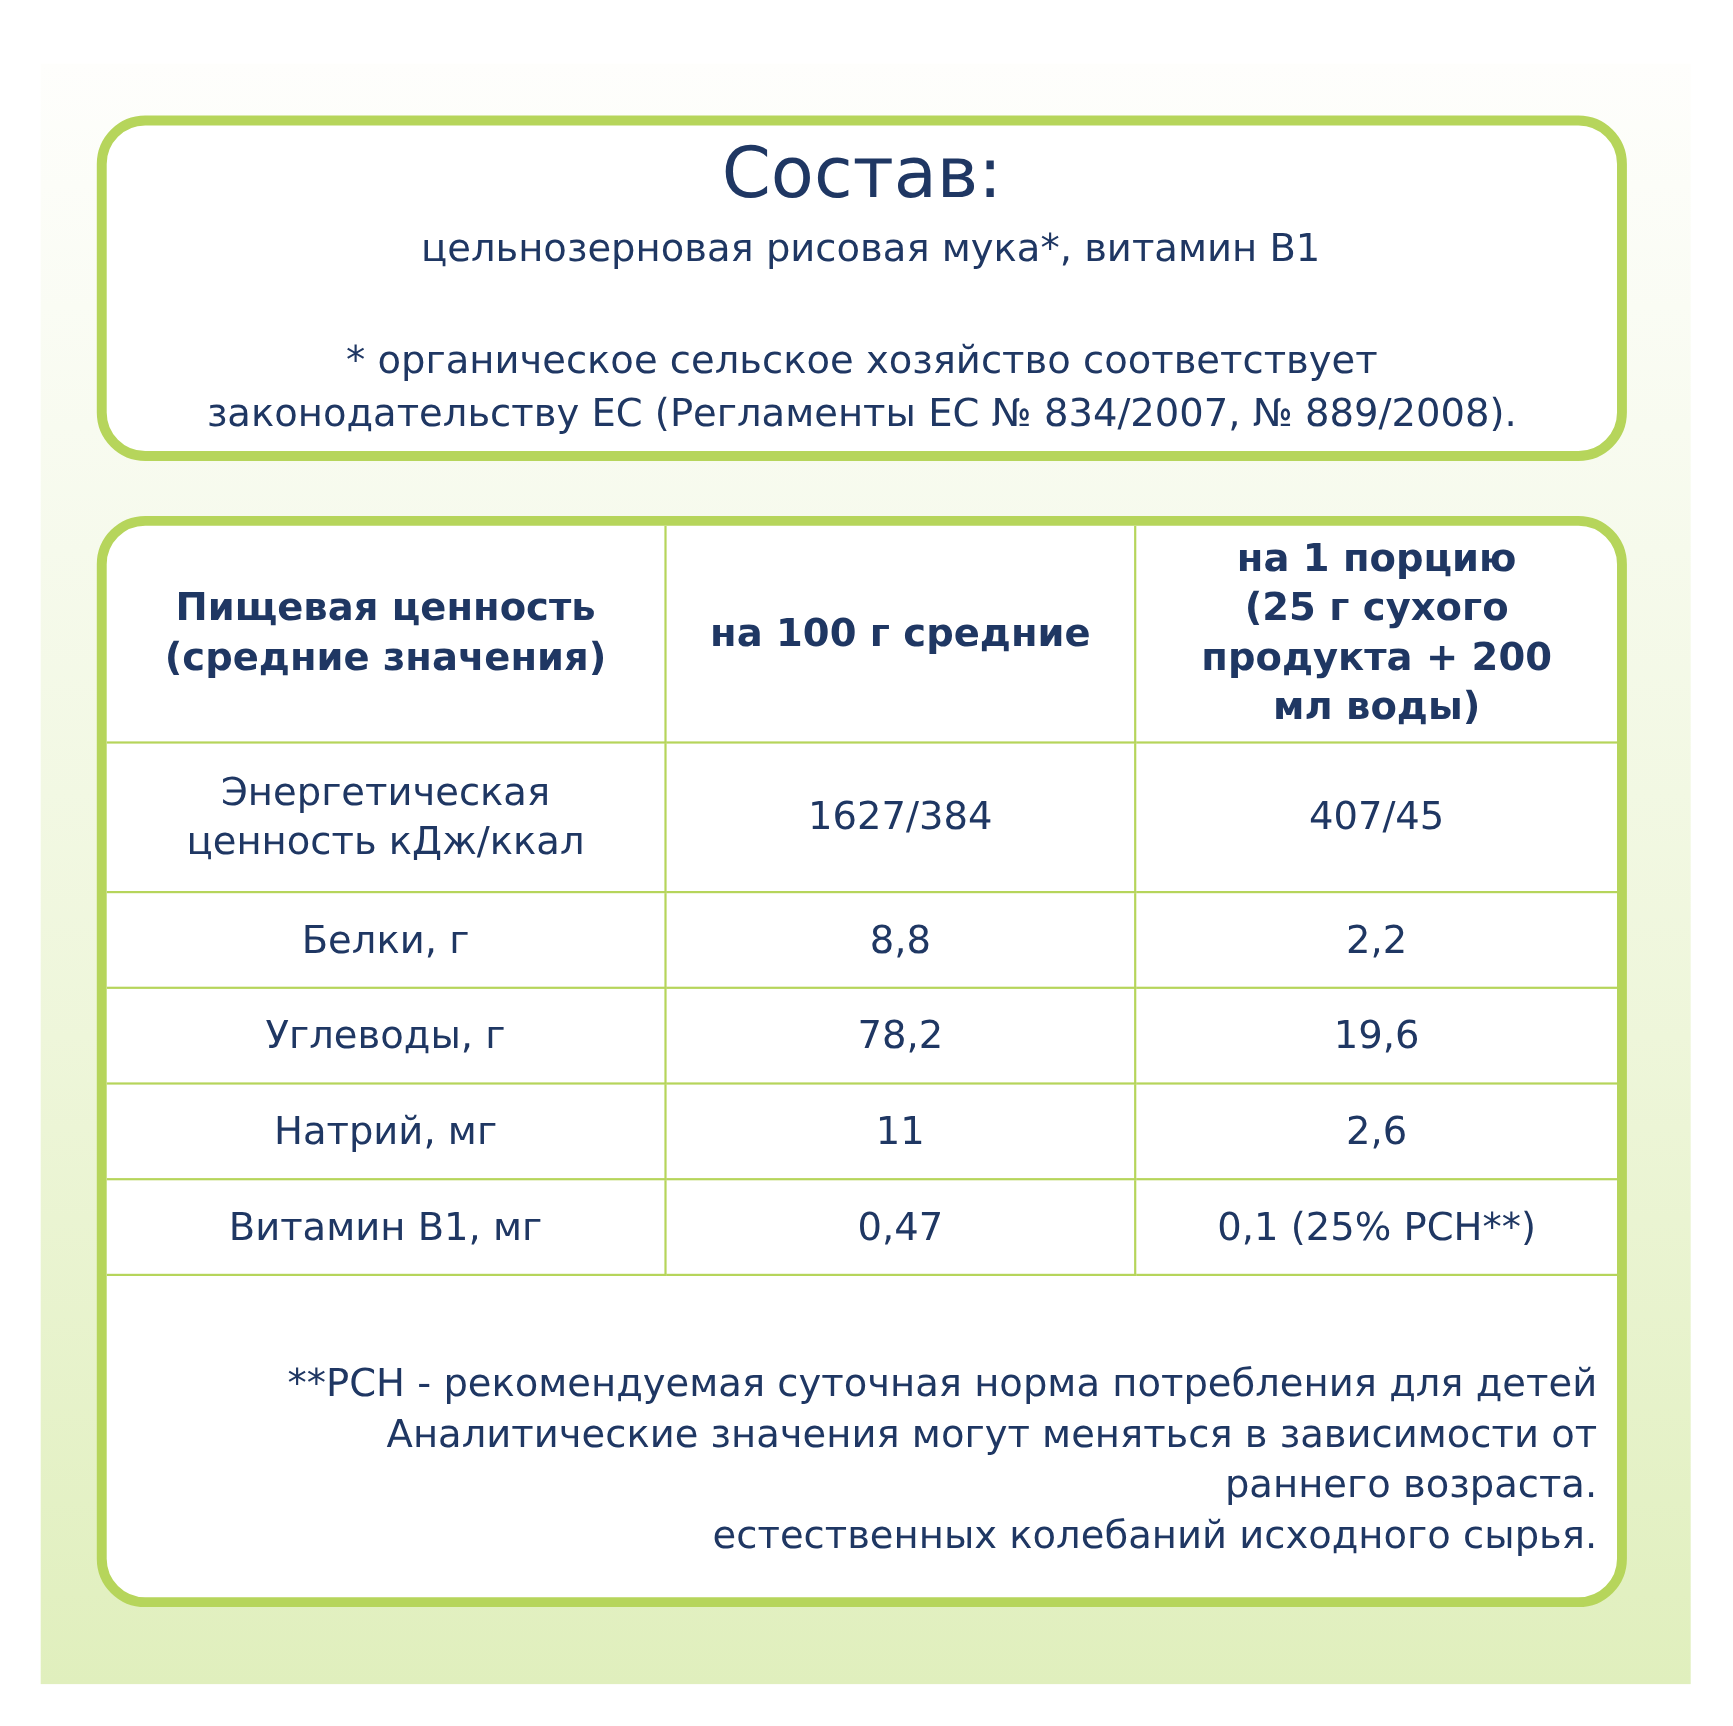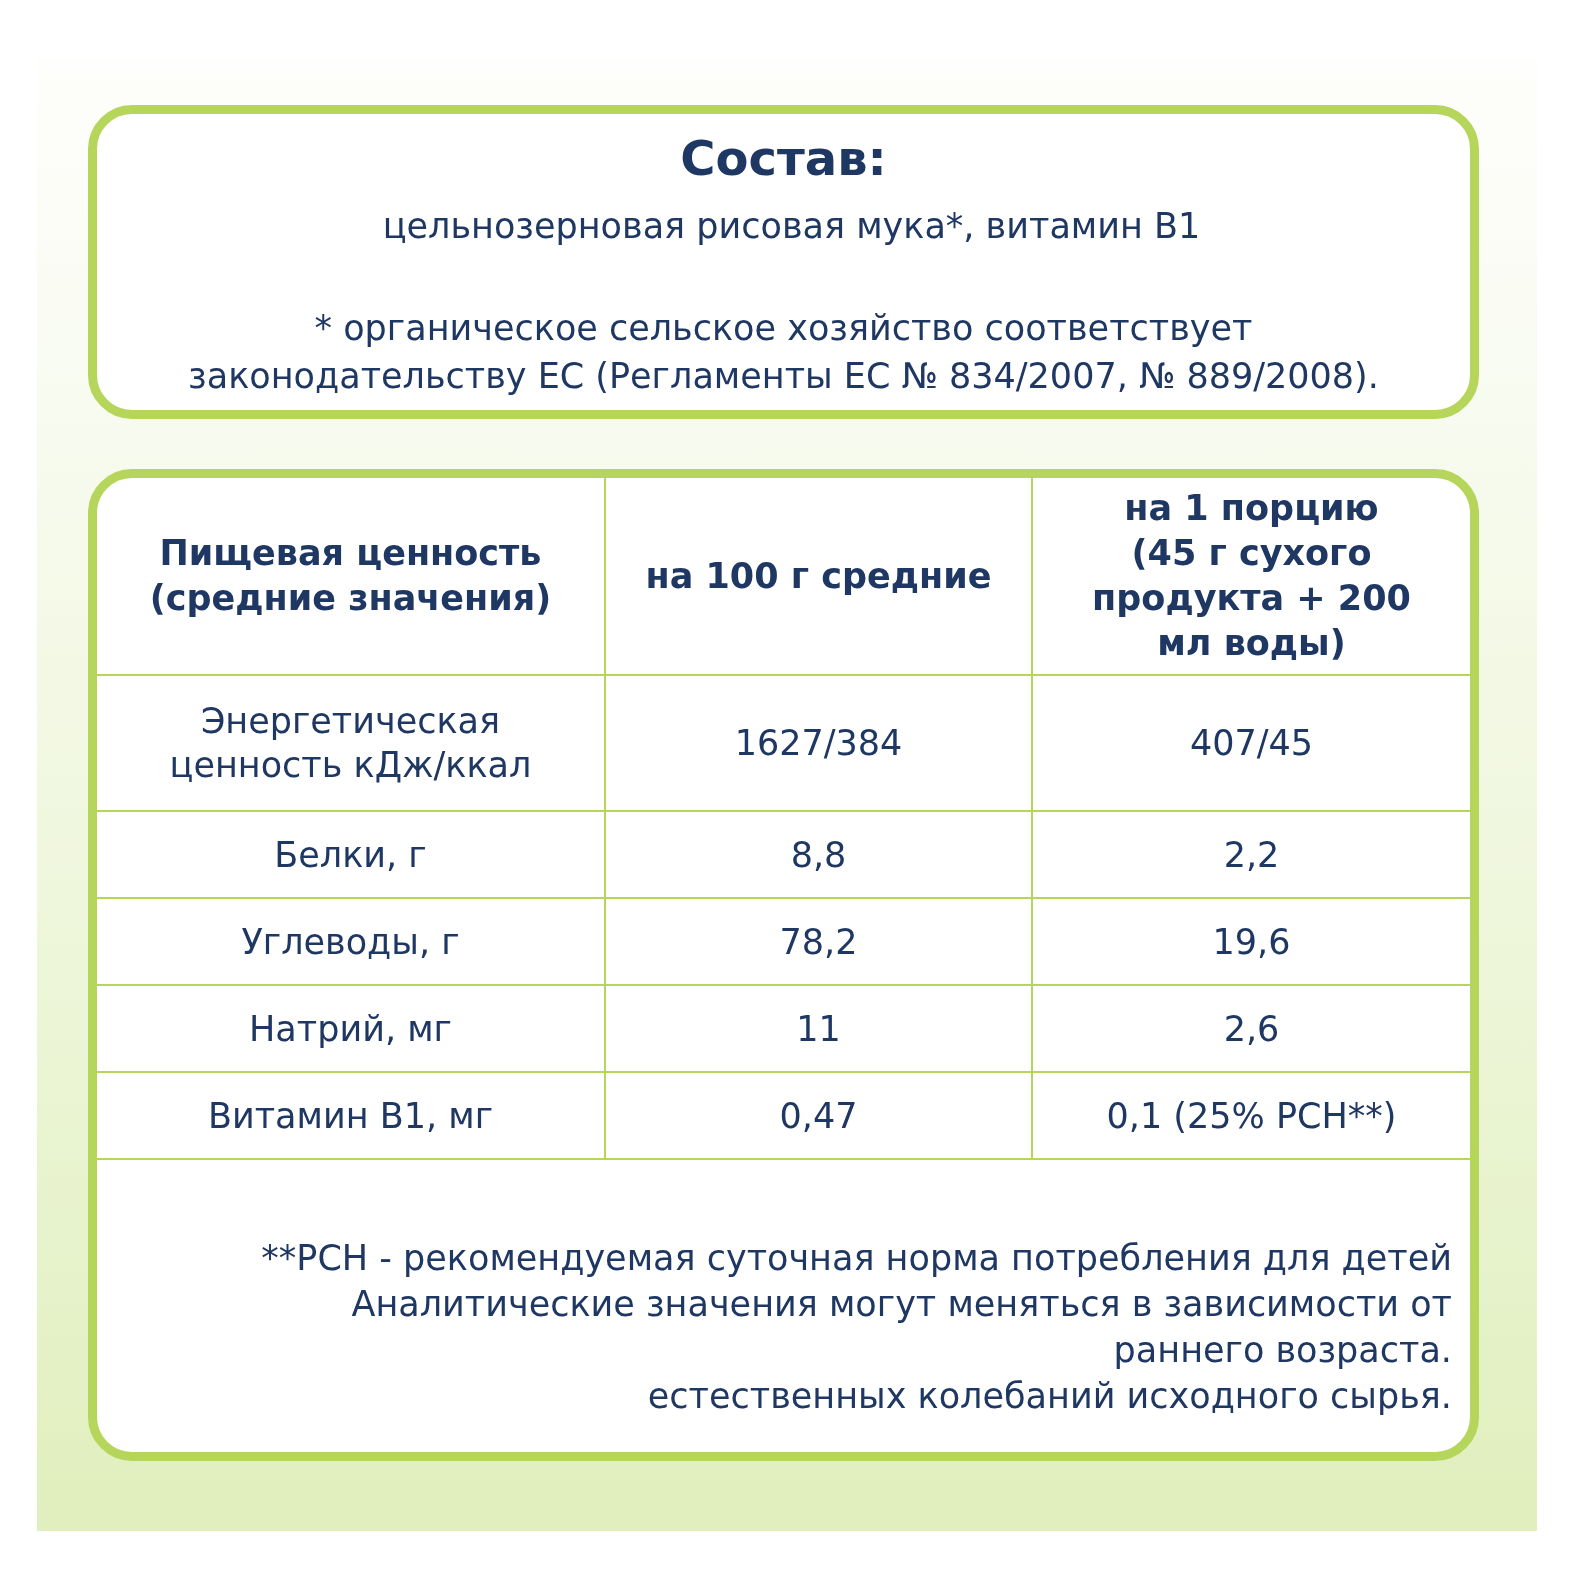--- a/index.html
+++ b/index.html
@@ -34,22 +34,22 @@
       left: 88px;
       top: 105px;
       width: 1391px;
       height: 314px;
       text-align: center;
     }
     .comp-title {
       position: absolute;
       left: 0; right: 0;
       top: 14px;
-      font-size: 48px;
-      font-weight: bold;
+      font-size: 64px;
+      font-weight: normal;
       letter-spacing: 0px;
       line-height: 60px;
     }
     .comp-text {
       position: absolute;
       left: 0; right: 0;
       top: 92px;
       font-size: 35px;
       line-height: 40px;
       padding-left: 16px;
@@ -129,21 +129,21 @@
   <table class="ntable">
     <colgroup>
       <col class="col1">
         <col class="col2">
         <col class="col3">
     </colgroup>
     <tbody>
         <tr>
       <th style="padding:0 40px;">Пищевая ценность (средние значения)</th>
       <th>на 100 г средние</th>
-      <th style="padding:0 56px;">на 1 порцию (45 г сухого продукта + 200 мл воды)</th>
+      <th style="padding:0 56px;">на 1 порцию (25 г сухого продукта + 200 мл воды)</th>
     </tr>
     <tr class="row-energy">
       <td style="padding:16px 14px;">Энергетическая ценность кДж/ккал</td>
       <td>1627/384</td>
       <td>407/45</td>
     </tr>
     <tr class="row-std">
       <td>Белки, г</td>
       <td>8,8</td>
       <td>2,2</td>

